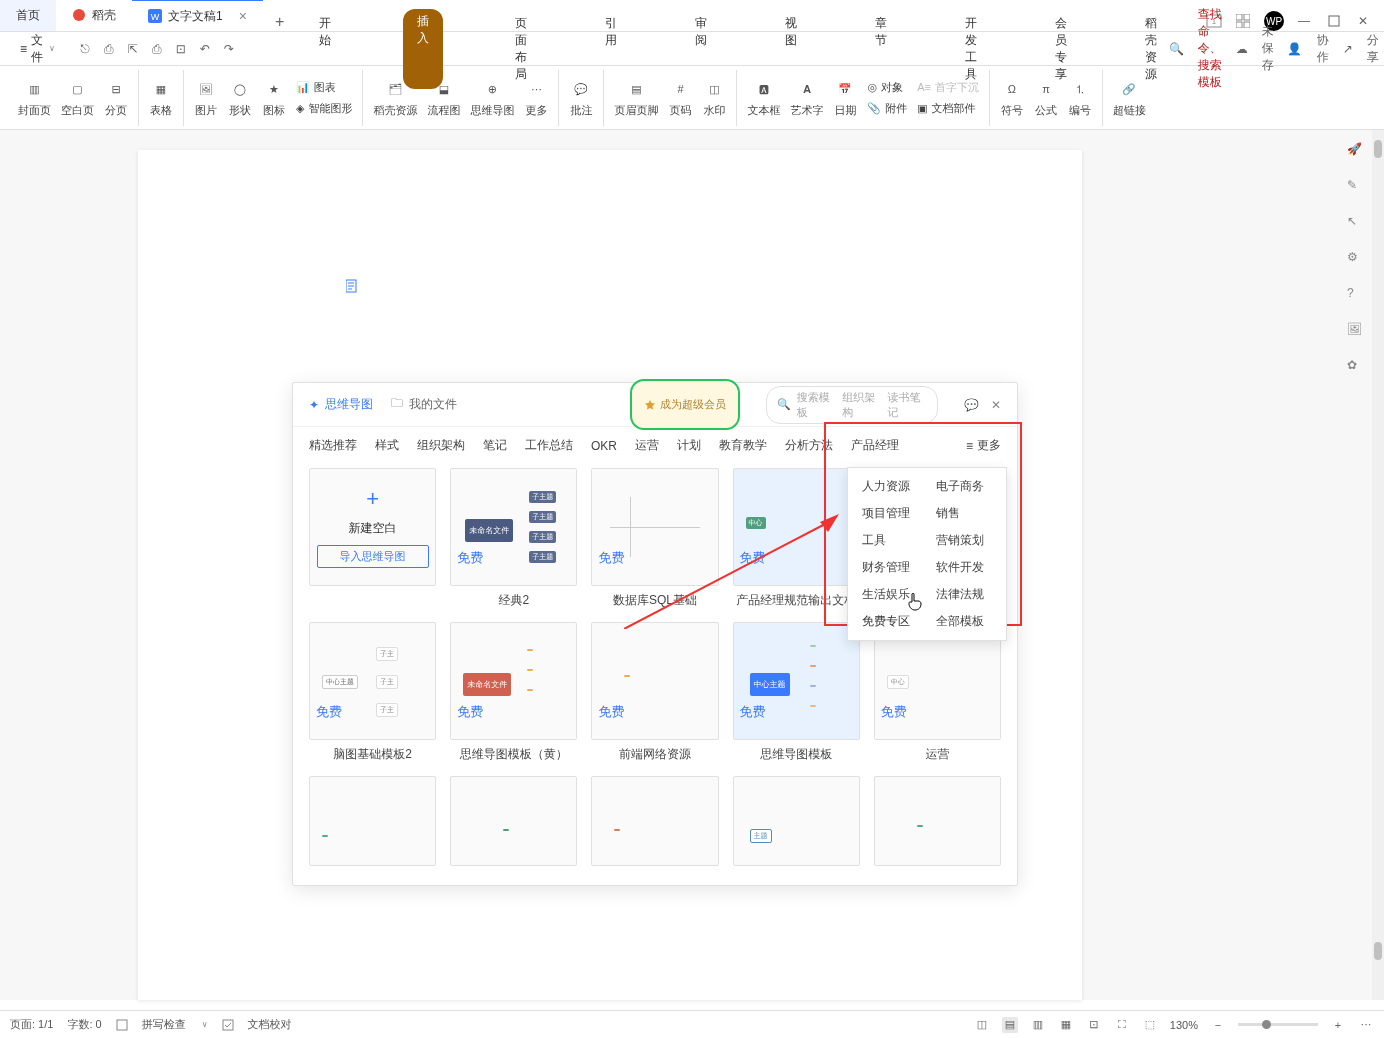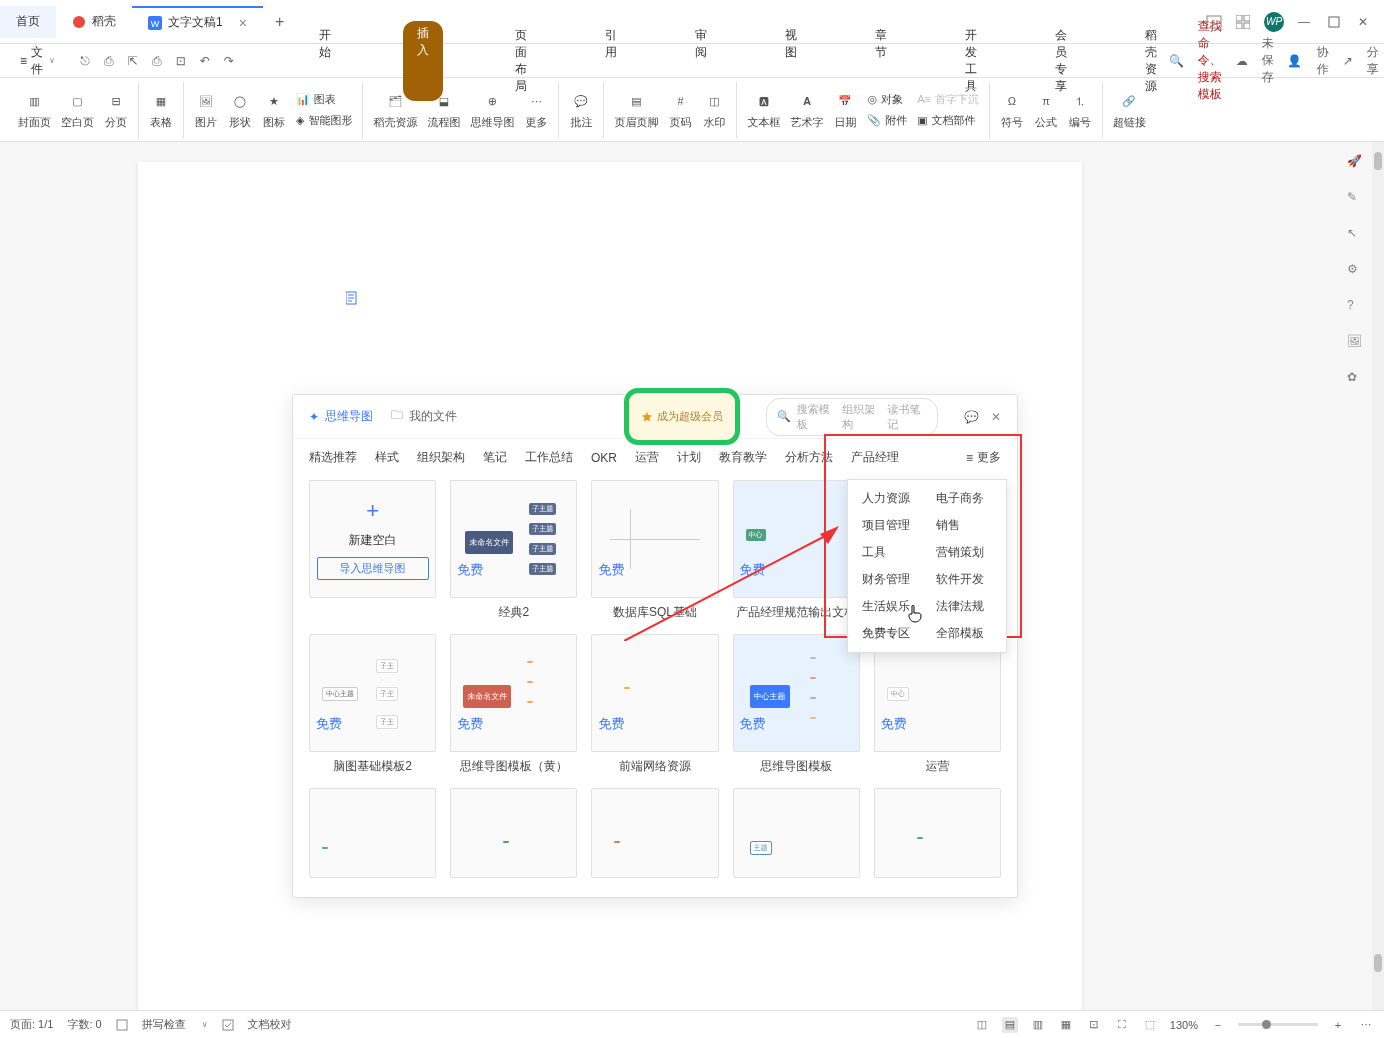--- a/index.html
+++ b/index.html
@@ -1,27 +1,27 @@
 <!DOCTYPE html>
 <html><head>
 <meta charset="utf-8">
 <style>
 * { margin: 0; padding: 0; box-sizing: border-box; font-family: "Microsoft YaHei", sans-serif; }
 body { background: #fff; font-size: 12px; color: #333; width: 1384px; height: 1038px; overflow: hidden; position: relative; }
 
 
-.titlebar { display: flex; align-items: center; height: 44px; background: #fff; border-bottom: 1px solid #e0e0e0; }
+.titlebar { display: flex; align-items: flex-end; height: 32px; background: #fff; border-bottom: 1px solid #e0e0e0; }
 .tab { display: flex; align-items: center; padding: 0 16px; height: 32px; gap: 6px; cursor: pointer; }
 .tab.home { background: #f0f4ff; }
 .tab.active { background: #fff; border-top: 2px solid #3a7afe; }
 .tab-icon { width: 14px; height: 14px; display: inline-flex; align-items: center; justify-content: center; }
 .tab-close { margin-left: 10px; color: #888; font-size: 14px; }
 .tab-add { padding: 0 12px; color: #666; font-size: 16px; }
 .title-right { margin-left: auto; display: flex; align-items: center; gap: 14px; padding-right: 10px; }
-.wp-badge { width: 20px; height: 20px; border-radius: 50%; background: #0f766e; color: #fff; font-size: 10px; display: flex; align-items: center; justify-content: center; font-style: italic; }
+.wp-badge { width: 20px; height: 20px; border-radius: 50%; background: #000000; color: #fff; font-size: 10px; display: flex; align-items: center; justify-content: center; }
 .win-btn { width: 16px; color: #666; }
 
 
 .menubar { display: flex; align-items: center; height: 34px; padding: 0 12px; gap: 6px; border-bottom: 1px solid #e0e0e0; }
 .menu-file { display: flex; align-items: center; gap: 4px; padding: 4px 8px; }
 .menu-quick { display: flex; gap: 8px; padding: 0 8px; }
 .menu-quick-item { color: #666; width: 16px; text-align: center; }
 .menu-tabs { display: flex; gap: 18px; margin-left: 14px; }
 .menu-tab { padding: 6px 6px; cursor: pointer; margin-left: 48px; }
 .menu-tab.active { background: #a16207; color: #fff; border-radius: 12px; padding: 4px 14px; }
@@ -46,21 +46,21 @@
 .scrollbar-v { position: absolute; right: 0; top: 0; width: 12px; height: 100%; background: #f0f0f0; }
 .scrollbar-thumb { position: absolute; top: 10px; left: 2px; width: 8px; height: 18px; background: #c0c0c0; border-radius: 4px; }
 .scrollbar-thumb2 { position: absolute; bottom: 40px; left: 2px; width: 8px; height: 18px; background: #c0c0c0; border-radius: 4px; }
 .cursor-mark { position: absolute; left: 208px; top: 128px; color: #3a7afe; }
 
 
 .dialog { position: absolute; left: 292px; top: 252px; width: 726px; height: 504px; background: #fff; border: 1px solid #e0e0e0; border-radius: 2px; box-shadow: 0 4px 20px rgba(0,0,0,0.1); display: flex; flex-direction: column; }
 .dialog-header { display: flex; align-items: center; height: 44px; padding: 0 16px; gap: 18px; border-bottom: 1px solid #f0f0f0; }
 .dlg-tab { display: flex; align-items: center; gap: 6px; color: #3a7afe; cursor: pointer; }
 .dlg-tab.inactive { color: #666; }
-.vip-btn { margin-left: auto; background: #fff8e1; border: 5px solid #22c55e; border-radius: 14px; padding: 16px 12px; font-size: 11px; color: #b08030; display: flex; align-items: center; gap: 4px; }
+.vip-btn { margin-left: auto; background: #fff8e1; border: 2px solid #22c55e; border-radius: 14px; padding: 16px 12px; font-size: 11px; color: #b08030; display: flex; align-items: center; gap: 4px; }
 .dlg-search { display: flex; align-items: center; gap: 8px; margin-left: 8px; }
 .dlg-search-box { border: 1px solid #e0e0e0; border-radius: 14px; padding: 3px 10px; display: flex; align-items: center; gap: 6px; color: #aaa; font-size: 11px; width: 172px; }
 .search-tag { color: #aaa; font-size: 11px; }
 .dlg-close-area { display: flex; align-items: center; gap: 12px; margin-left: 8px; color: #888; }
 
 .dialog-cats { display: flex; align-items: center; padding: 10px 16px; gap: 18px; font-size: 12px; color: #444; position: relative; }
 .cat { cursor: pointer; white-space: nowrap; }
 .cat-more { margin-left: auto; display: flex; align-items: center; gap: 4px; }
 
 

